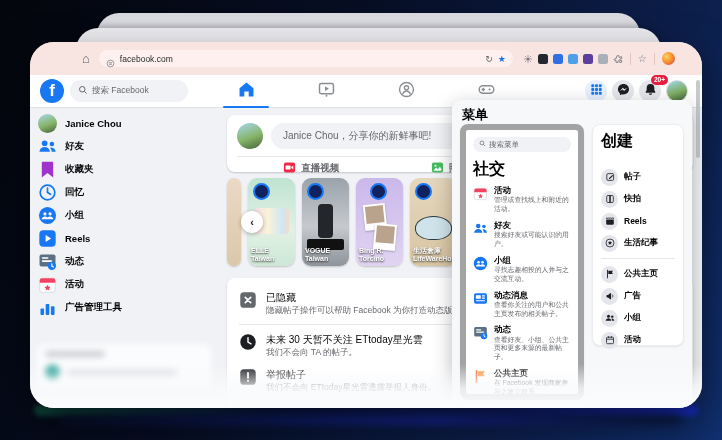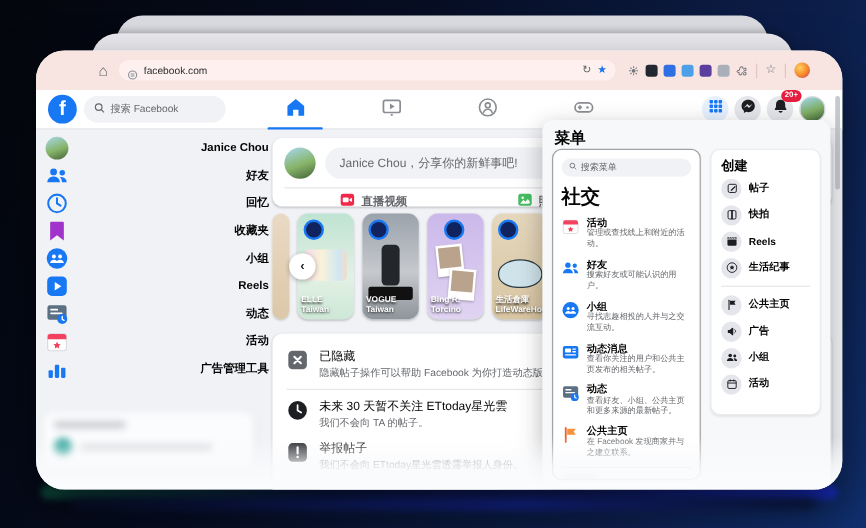--- a/index.html
+++ b/index.html
@@ -63,21 +63,21 @@
   .actbtn{width:22px;height:22px;border-radius:50%;background:#e4e6eb;display:flex;align-items:center;justify-content:center;color:#1c1e21;position:relative;}
   .actbtn svg{width:13px;height:13px;}
   .actbtn.gridbtn{color:#1877f2;background:#e7f0fe;}
   .badge{position:absolute;top:-5px;right:-7px;background:#e41e3f;color:#fff;font-size:6.5px;font-weight:bold;
     padding:1px 3px;border-radius:6px;line-height:1.2;}
   .hdr-avatar{width:22px;height:22px;border-radius:50%;
     background:linear-gradient(160deg,#9fd7f0 0%,#7fae62 55%,#3c5a37 100%);border:1px solid #d8dadf;}
   .scrollbar{right:2px;top:38px;width:4px;height:78px;border-radius:2px;background:#c6cacf;}
   
   .sidebar{left:4px;top:70px;width:190px;}
-  .srow{display:flex;align-items:center;gap:8px;height:23px;padding-left:4px;border-radius:6px;justify-content:space-between;}
+  .srow{display:flex;align-items:center;gap:8px;height:23px;padding-left:4px;border-radius:6px;}
   .srow .sic{width:19px;height:19px;flex:0 0 19px;display:flex;align-items:center;justify-content:center;}
   .srow .sic svg{width:19px;height:19px;}
   .srow .slabel{font-size:9.5px;font-weight:bold;color:#050505;}
   .sic.av{border-radius:50%;background:linear-gradient(160deg,#a8d8ee 0%,#86b468 55%,#44603a 100%);}
   .sic.friends{color:#1877f2;} .sic.mem{color:#1877f2;} .sic.saved{color:#a033cc;}
   .sic.chev{background:#e4e6eb;border-radius:50%;color:#1c1e21;}
   .sic.chev svg{width:12px;height:12px;}
   .sb-blur{left:6px;top:302px;width:176px;height:48px;border-radius:8px;background:#fbfcfd;filter:blur(3px);
     box-shadow:0 1px 2px rgba(0,0,0,.15);padding:7px 9px;}
   .sb-blur .t{width:60px;height:6px;border-radius:3px;background:#c9ccd1;margin-bottom:8px;}
@@ -131,37 +131,37 @@
   .htitle{font-size:10px;font-weight:normal;color:#050505;line-height:1.3;}
   .hdesc{font-size:8.5px;color:#65676b;line-height:1.3;margin-top:1px;}
   .hdiv{height:1px;background:#e4e6eb;margin:3px 0;}
   .hblur{filter:blur(2.5px);margin-top:6px;}
   .hblur .pill{width:150px;height:12px;border-radius:6px;background:#e2e5e9;margin:4px 0 8px 27px;}
   
   .menu{left:422px;top:58px;width:240px;height:306px;background:#f7f8fa;border-radius:9px;
     box-shadow:0 6px 20px rgba(0,0,0,.28);z-index:40;}
   .m-title{position:absolute;left:10px;top:6px;font-size:13px;font-weight:bold;color:#050505;}
   .m-left{position:absolute;left:8px;top:24px;width:124px;height:276px;background:#fff;border-radius:8px;
-    border:1px solid #a3a3a3;box-shadow:0 1px 2px rgba(0,0,0,.08);padding:7px 7px;overflow:hidden;}
+    border:6px solid #a3a3a3;box-shadow:0 1px 2px rgba(0,0,0,.08);padding:7px 7px;overflow:hidden;}
   .m-search{height:15px;border-radius:8px;background:#f0f2f5;display:flex;align-items:center;gap:3px;
     padding:0 6px;color:#65676b;margin-bottom:7px;}
   .m-search svg{width:7px;height:7px;}
   .m-search span{font-size:7.5px;}
   .m-sec{font-size:16px;font-weight:bold;color:#050505;margin-bottom:5px;}
   .mitem{display:flex;gap:6px;align-items:flex-start;margin-bottom:6px;}
   .mitem .mic{width:15px;height:15px;flex:0 0 15px;margin-top:1px;}
   .mitem .mic svg{width:15px;height:15px;}
   .mtitle{font-size:8.5px;font-weight:bold;color:#050505;line-height:1.2;}
   .mdesc{font-size:6.8px;color:#65676b;line-height:1.3;margin-top:1px;}
   .m-div{height:1px;background:#dcdfe3;margin:4px 0 6px;}
   .m-blur{filter:blur(2.5px);}
   .m-blur .h{width:30px;height:6px;background:#c9ccd1;border-radius:3px;margin:3px 0 7px;}
   .m-right{position:absolute;left:140px;top:24px;width:92px;height:222px;background:#fff;border-radius:8px;
     border:1px solid #ebedf0;box-shadow:0 1px 2px rgba(0,0,0,.08);padding:6px 8px;}
-  .cr-title{font-size:11px;font-weight:bold;color:#050505;margin-bottom:0;font-family:Liberation Serif, serif;}
+  .cr-title{font-size:16px;font-weight:bold;color:#050505;margin-bottom:14px;font-family:Liberation Serif, serif;}
   .citem{display:flex;align-items:center;gap:6px;height:22px;}
   .citem .cic{width:17px;height:17px;border-radius:50%;background:#e4e6eb;display:flex;align-items:center;
     justify-content:center;color:#1c1e21;flex:0 0 17px;}
   .citem .cic svg{width:10px;height:10px;}
   .clabel{font-size:8.5px;font-weight:bold;color:#050505;}
   .c-div2{height:1px;background:#e4e6eb;margin:4px 0;}
   
   .fade{left:0;right:0;bottom:0;height:44px;z-index:60;pointer-events:none;
     background:linear-gradient(180deg,rgba(248,249,251,0) 0%,rgba(249,250,252,.82) 55%,#fbfcfe 100%);}
 </style>
@@ -301,37 +301,37 @@
               <circle cx="7" cy="6.6" r="3"></circle>
               <path d="M1.4 15.6c.4-3.1 2.7-5 5.6-5s5.2 1.9 5.6 5z"></path>
               <circle cx="14.6" cy="7.3" r="2.4"></circle>
               <path d="M13.9 11.1c2.6.2 4.3 1.8 4.7 4.5h-4.2c-.1-1.8-.7-3.3-1.8-4.3z"></path>
             </g>
           </svg>
         </span>
       <span class="slabel">好友</span>
     </div>
     <div class="srow">
+      <span class="sic saved">
+          <svg viewBox="0 0 20 20" width="100%" height="100%">
+            <path fill="currentColor" d="M5 1.8h10a1 1 0 0 1 1 1V18.4l-6-4.6-6 4.6V2.8a1 1 0 0 1 1-1z"></path>
+          </svg>
+        </span>
+      <span class="slabel">收藏夹</span>
+    </div>
+    <div class="srow">
       <span class="sic mem">
           <svg viewBox="0 0 20 20" width="100%" height="100%">
             <g fill="none" stroke="currentColor" stroke-width="1.8">
               <circle cx="10" cy="10" r="7.7"></circle>
               <path d="M10 5.4V10l3.1 1.9" stroke-linecap="round"></path>
             </g>
           </svg>
         </span>
       <span class="slabel">回忆</span>
-    </div>
-    <div class="srow">
-      <span class="sic saved">
-          <svg viewBox="0 0 20 20" width="100%" height="100%">
-            <path fill="currentColor" d="M5 1.8h10a1 1 0 0 1 1 1V18.4l-6-4.6-6 4.6V2.8a1 1 0 0 1 1-1z"></path>
-          </svg>
-        </span>
-      <span class="slabel">收藏夹</span>
     </div>
     <div class="srow">
       <span class="sic">
           <svg viewBox="0 0 20 20" width="100%" height="100%">
             <circle cx="10" cy="10" r="9" fill="#1877f2"></circle>
             <g fill="#fff">
               <circle cx="7.3" cy="8.2" r="1.7"></circle>
               <circle cx="12.7" cy="8.2" r="1.7"></circle>
               <path d="M3.8 13.9c.5-1.9 1.9-2.9 3.5-2.9.9 0 1.8.4 2.7 1 .9-.6 1.8-1 2.7-1 1.6 0 3 1 3.5 2.9z"></path>
             </g>

